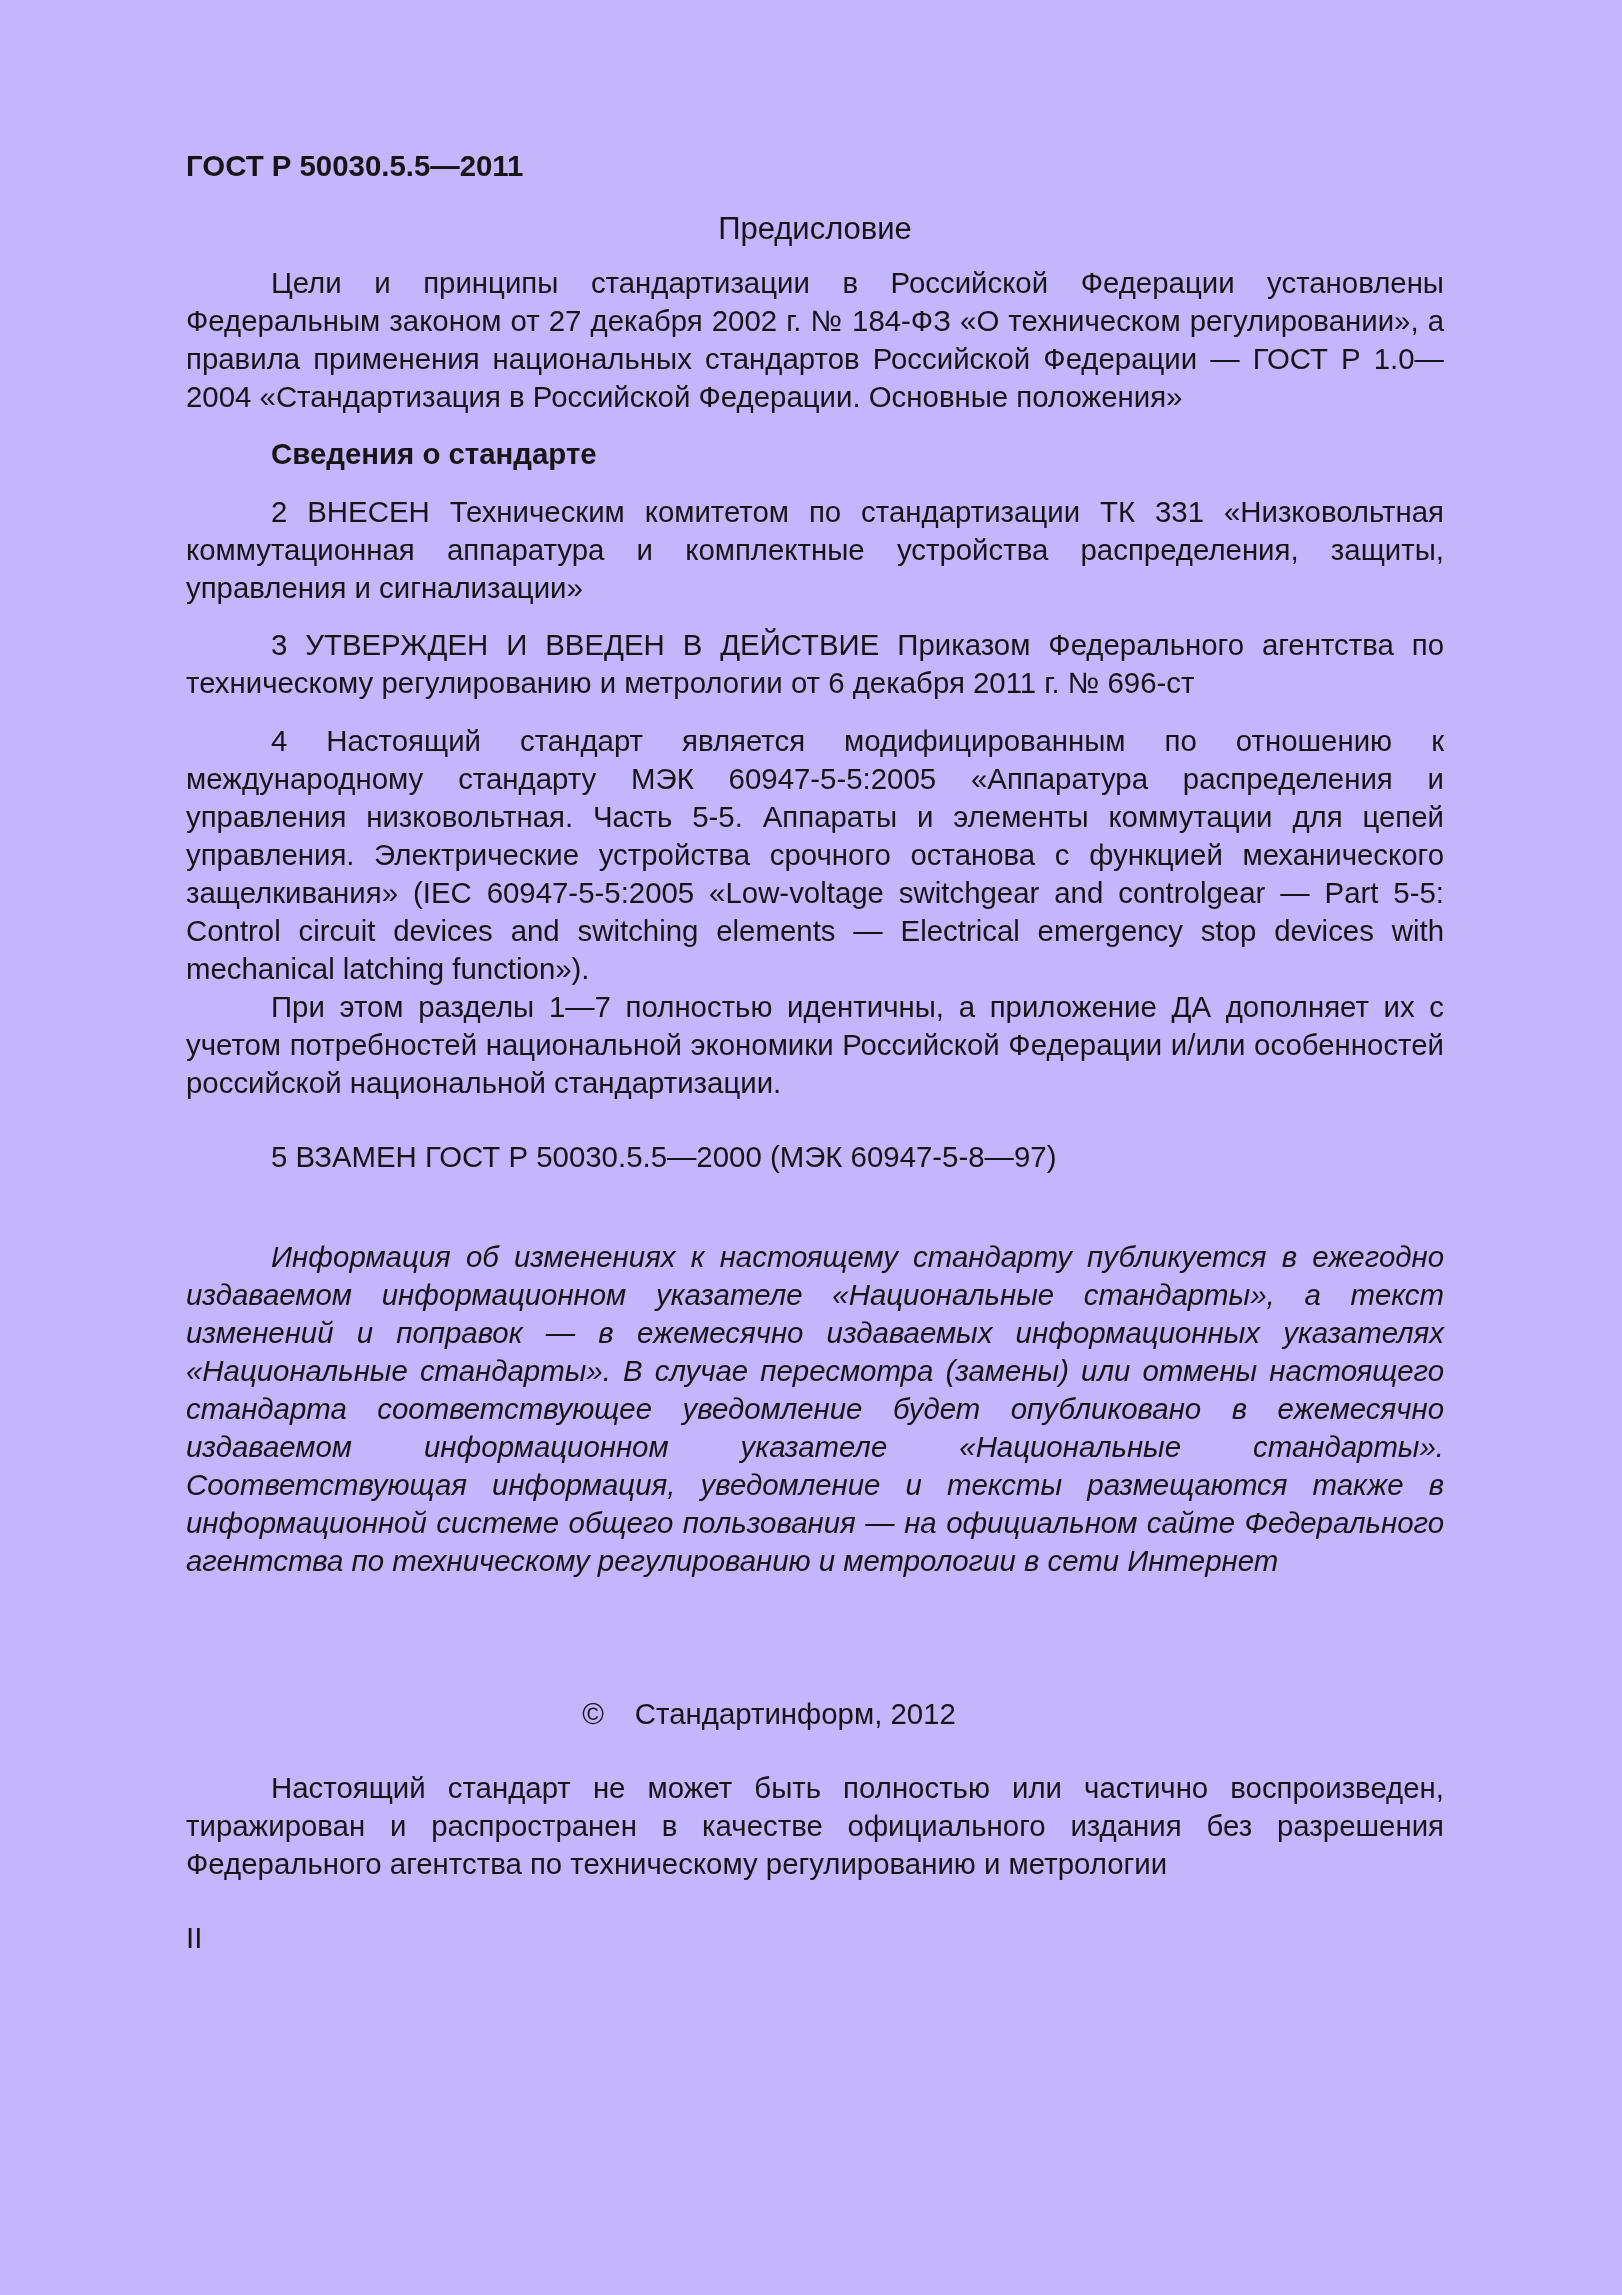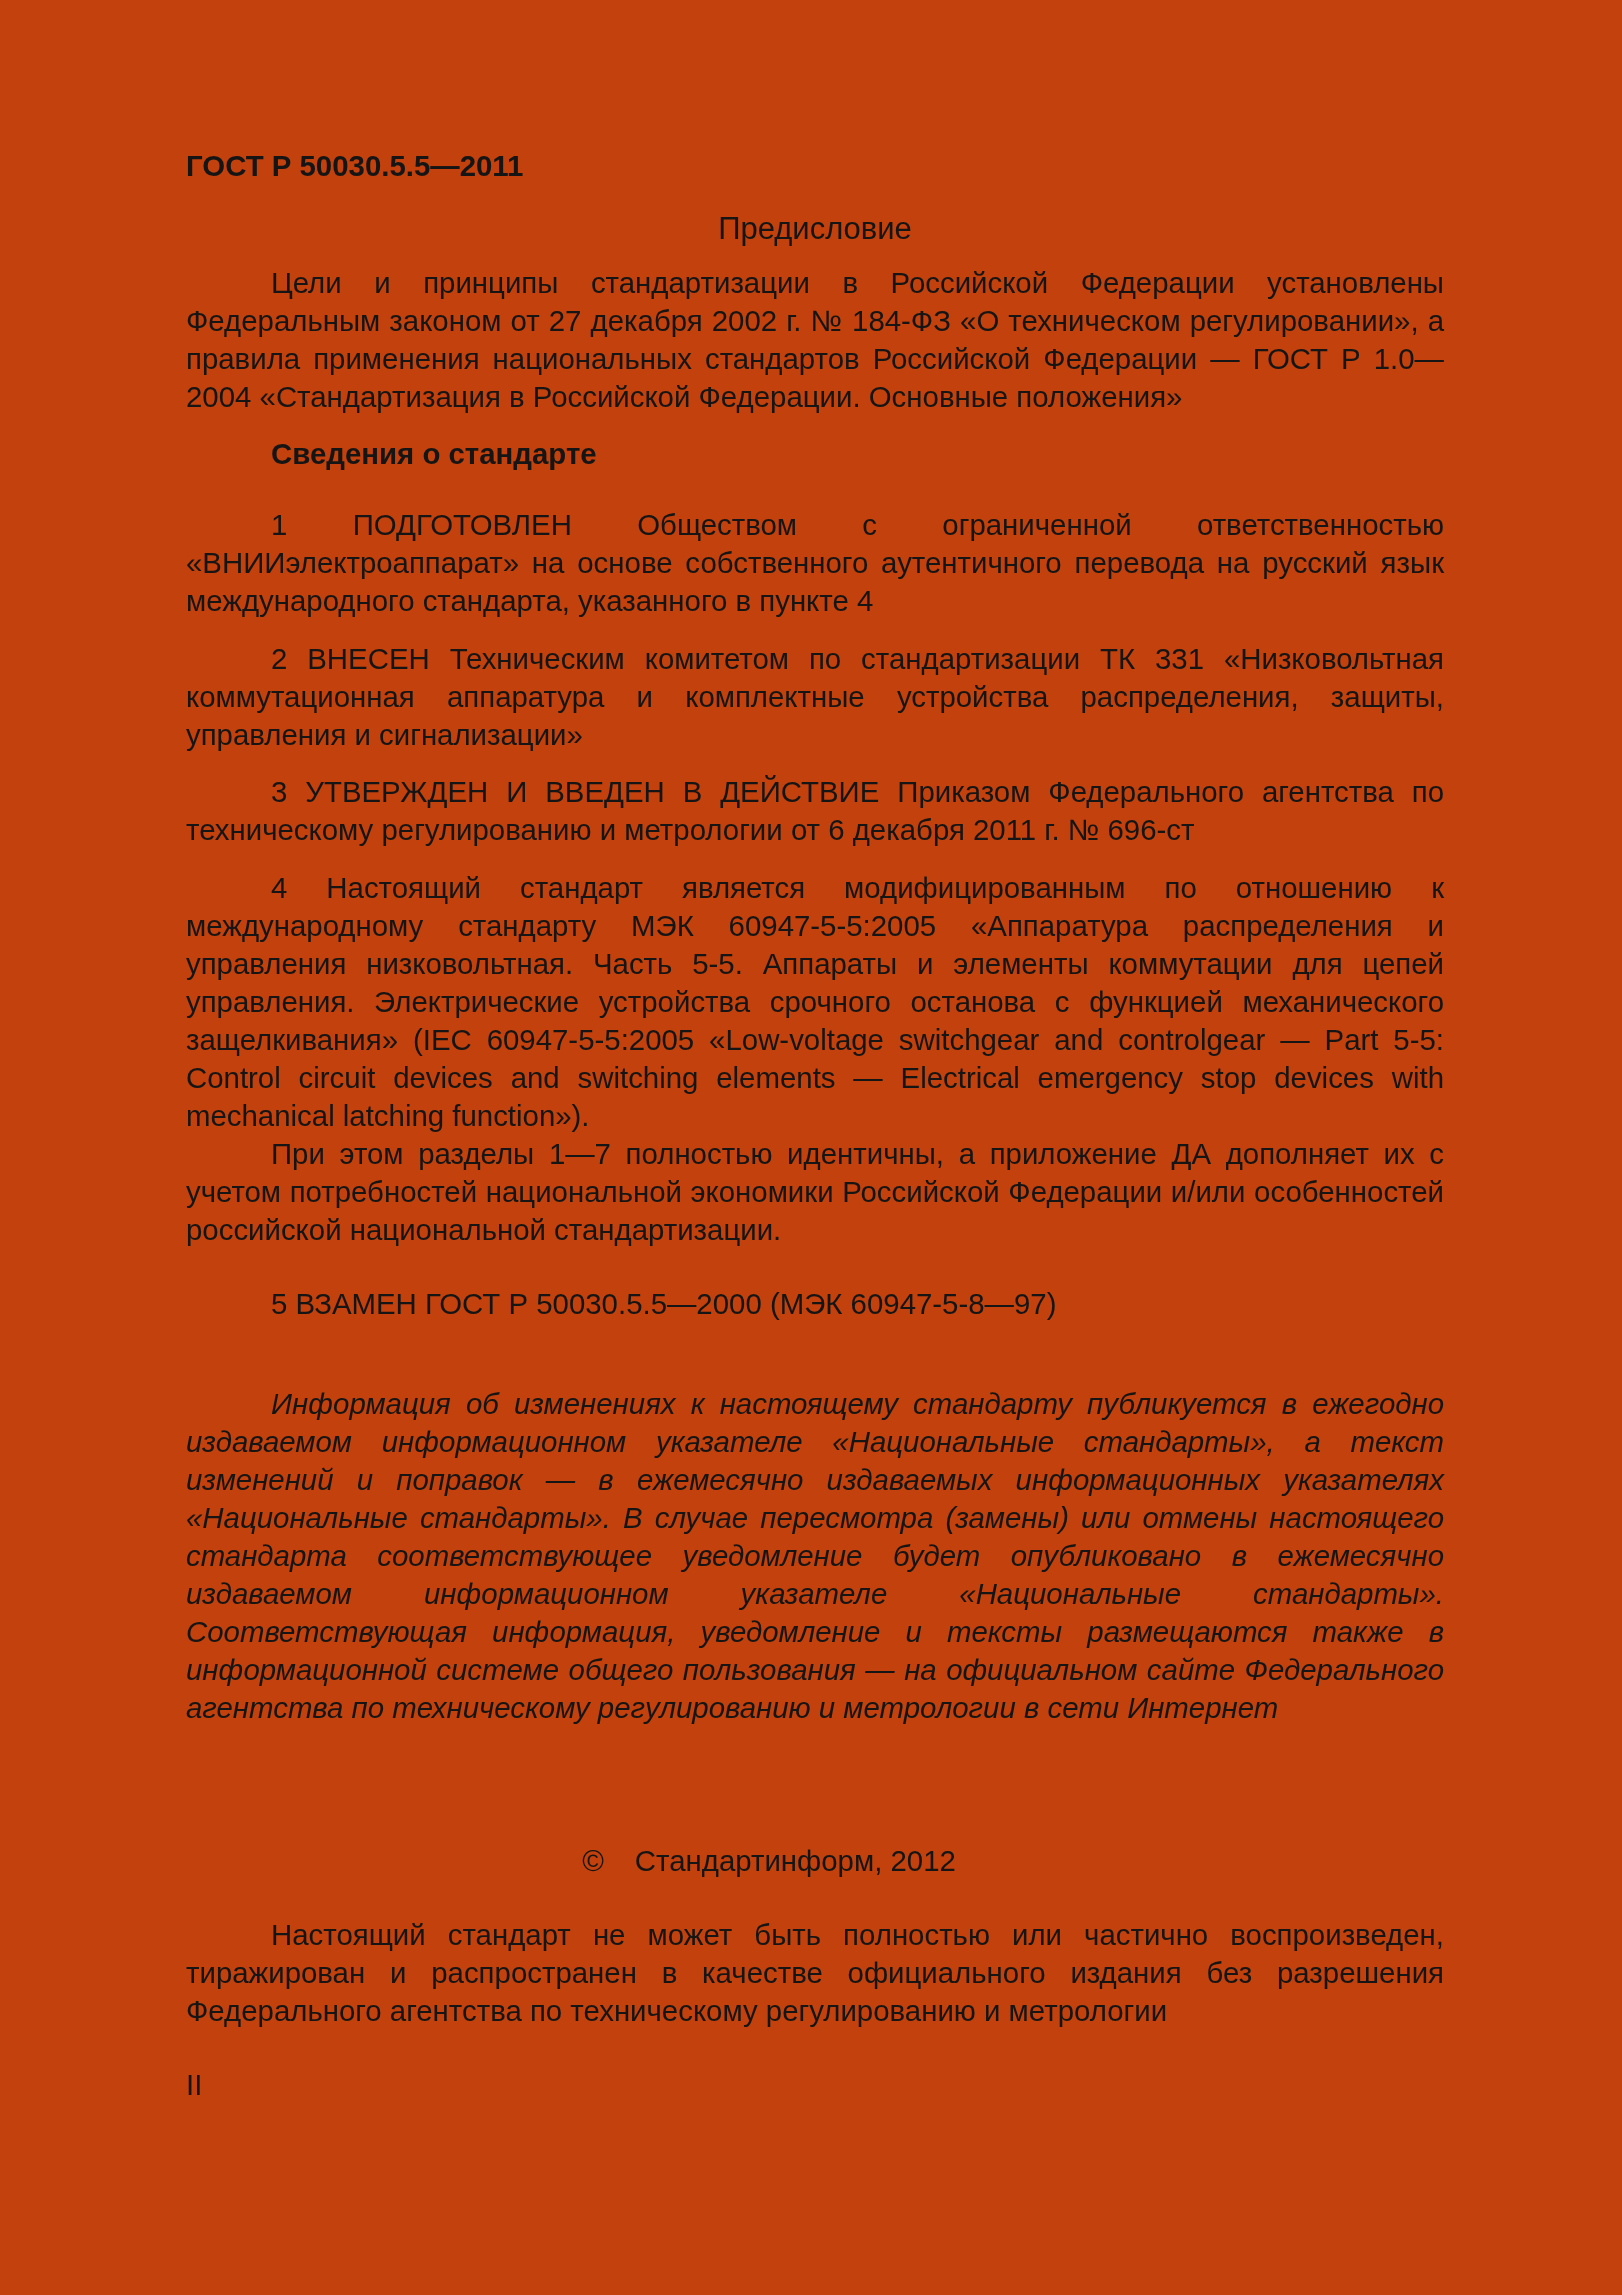--- a/index.html
+++ b/index.html
@@ -6,21 +6,21 @@
     margin: 0;
     padding: 0;
     background: #9a9a9a;
     font-family: "Liberation Sans", sans-serif;
   }
   .page {
     position: relative;
     width: 1623px;
     height: 2295px;
     margin: 0 auto;
-    background: #c2410c;
+    background: #c4b5fd;
     box-sizing: border-box;
     padding: 147px 179px 0 186px;
     color: #151515;
     font-size: 29.4px;
     line-height: 38px;
   }
   .doc-header {
     font-weight: bold;
     font-size: 29.4px;
     text-align: left;
@@ -71,21 +71,20 @@
 <div class="page">
 
   <div class="doc-header">ГОСТ Р 50030.5.5—2011</div>
 
   <div class="doc-title">Предисловие</div>
 
   <p class="para intro">Цели и принципы стандартизации в Российской Федерации установлены Федеральным законом от 27 декабря 2002 г. № 184-ФЗ «О техническом регулировании», а правила применения национальных стандартов Российской Федерации — ГОСТ Р 1.0—2004 «Стандартизация в Российской Федерации. Основные положения»</p>
 
   <div class="section-heading">Сведения о стандарте</div>
 
-  <p class="para item-first">1 ПОДГОТОВЛЕН Обществом с ограниченной ответственностью «ВНИИэлектроаппарат» на основе собственного аутентичного перевода на русский язык международного стандарта, указанного в пункте 4</p>
 
   <p class="para item">2 ВНЕСЕН Техническим комитетом по стандартизации ТК 331 «Низковольтная коммутационная аппаратура и комплектные устройства распределения, защиты, управления и сигнализации»</p>
 
   <p class="para item">3 УТВЕРЖДЕН И ВВЕДЕН В ДЕЙСТВИЕ Приказом Федерального агентства по техническому регулированию и метрологии от 6 декабря 2011 г. № 696-ст</p>
 
   <p class="para item">4 Настоящий стандарт является модифицированным по отношению к международному стандарту МЭК 60947-5-5:2005 «Аппаратура распределения и управления низковольтная. Часть 5-5. Аппараты и элементы коммутации для цепей управления. Электрические устройства срочного останова с функцией механического защелкивания» (IEC 60947-5-5:2005 «Low-voltage switchgear and controlgear — Part 5-5: Control circuit devices and switching elements — Electrical emergency stop devices with mechanical latching function»).</p>
 
   <p class="para cont">При этом разделы 1—7 полностью идентичны, а приложение ДА дополняет их с учетом потребностей национальной экономики Российской Федерации и/или особенностей российской национальной стандартизации.</p>
 
 

